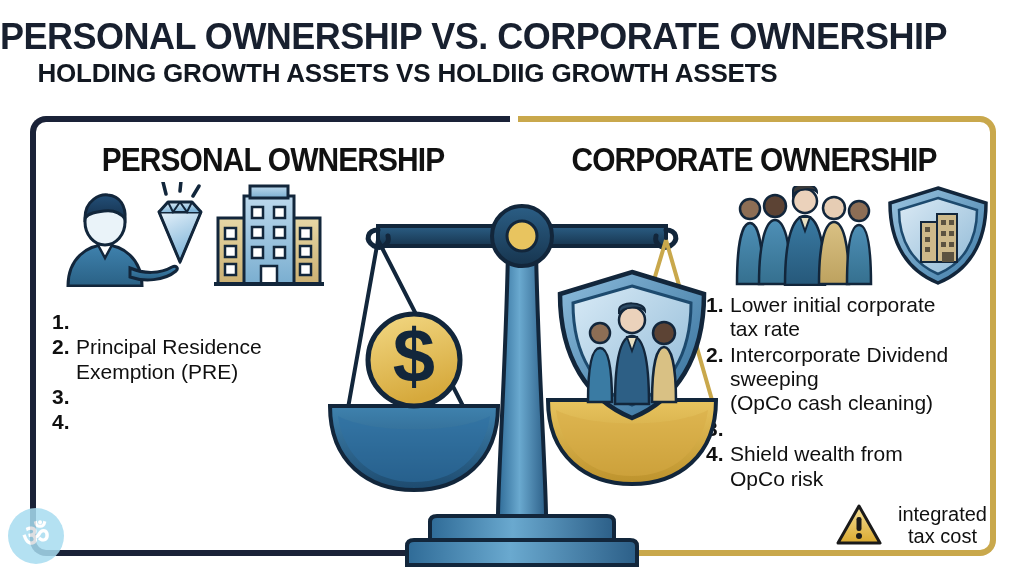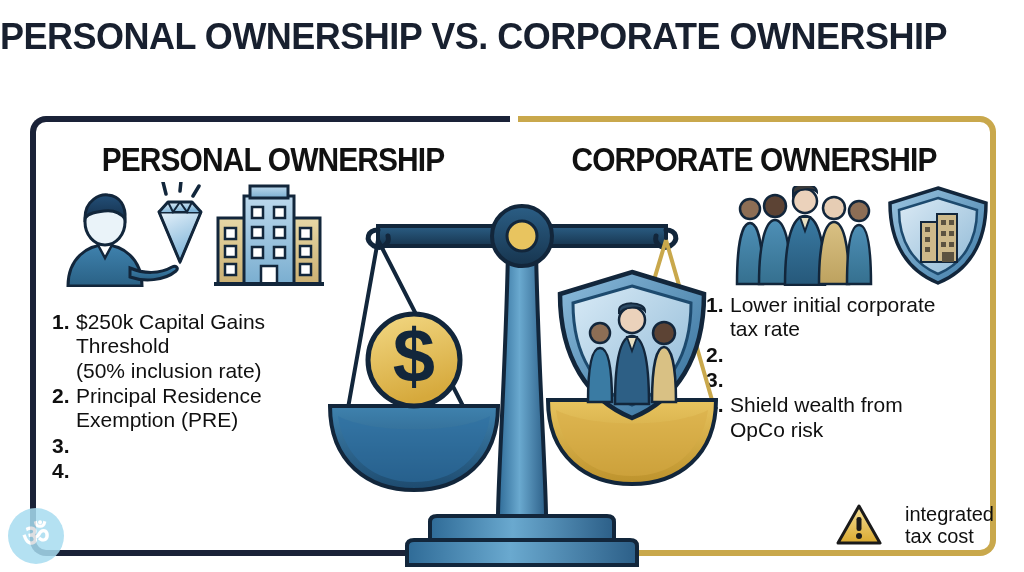--- a/index.html
+++ b/index.html
@@ -57,41 +57,42 @@
   ol.facts li{
     display:flex;margin-bottom:1px;
   }
   ol.facts li .num{
     font-weight:bold;min-width:24px;flex:0 0 24px;text-align:left;
   }
   ol.facts li .txt{white-space:pre-line;}
 
   
   #warning-badge{
-    position:absolute;left:836px;top:503px;display:flex;align-items:center;gap:23px;
+    position:absolute;left:836px;top:503px;display:flex;align-items:center;gap:16px;text-align:center;
   }
   #warning-text{
     font-size:20px;line-height:1.1;color:#101010;white-space:pre-line;
   }
 
   
   #watermark{
     position:absolute;left:8px;top:508px;width:56px;height:56px;
     border-radius:50%;background:#a8dcf0;opacity:.85;
     display:flex;align-items:center;justify-content:center;
   }
 
   
   #scale-art{position:absolute;left:312px;top:190px;width:420px;height:382px;}
 </style>
 </head>
 <body>
 
 <div id="title-block">
   <div id="main-title">PERSONAL OWNERSHIP VS. CORPORATE OWNERSHIP</div>
+  <div id="sub-title">HOLDING GROWTH ASSETS VS HOLDIIG GROWTH ASSETS</div>
 </div>
 
 <div id="left-panel">
   <div class="panel-head">PERSONAL OWNERSHIP</div>
 </div>
 
 <div class="icon-row" id="left-icons">
 
   <svg width="148" height="105" viewBox="0 0 148 105">
     <defs>
@@ -154,23 +155,20 @@
         <rect x="60" y="65" width="11" height="11"></rect>
       <rect x="47" y="84" width="16" height="18"></rect>
     </g>
     <rect x="0" y="100" width="110" height="4" fill="#12263b"></rect>
   </svg>
 </div>
 
 <ol class="facts" id="left-list">
   <li>
     <span class="num">1.</span>
-    <span class="txt">$250k Capital Gains
-Threshold
-(50% inclusion rate)</span>
   </li>
   <li>
     <span class="num">2.</span>
     <span class="txt">Principal Residence
 Exemption (PRE)</span>
   </li>
   <li>
     <span class="num">3.</span>
   </li>
   <li>
@@ -251,20 +249,23 @@
 </div>
 
 <ol class="facts" id="right-list">
   <li>
     <span class="num">1.</span>
     <span class="txt">Lower initial corporate
 tax rate</span>
   </li>
   <li>
     <span class="num">2.</span>
+    <span class="txt">Intercorporate Dividend
+sweeping
+(OpCo cash cleaning)</span>
   </li>
   <li>
     <span class="num">3.</span>
   </li>
   <li>
     <span class="num">4.</span>
     <span class="txt">Shield wealth from
 OpCo risk</span>
   </li>
 </ol>

